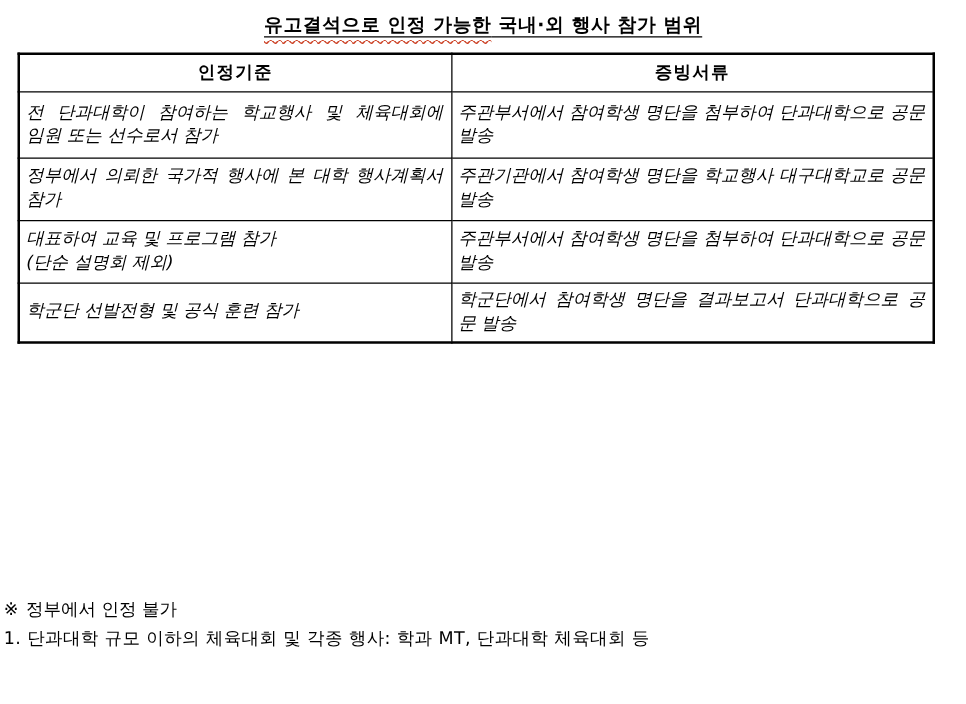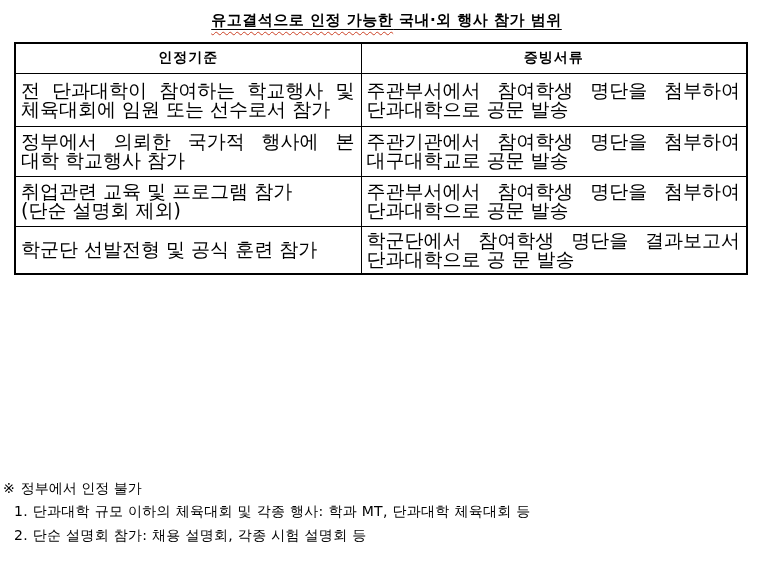--- a/index.html
+++ b/index.html
@@ -40,39 +40,40 @@
     border: 1px solid #000000;
   }
   table.events { border: 2px solid #000000; }
   table.events th {
     font-size: 14px; font-weight: bold;
     text-align: center; vertical-align: middle;
     letter-spacing: 1px;
     margin-top: 48px;
   }
   table.events td {
-    font-size: 19px; line-height: 19px;
+    font-size: 14px; line-height: 19px;
     vertical-align: middle;
     padding: 3px 6px 3px 5px;
     text-align: justify;
     text-align-last: left;
     word-break: keep-all;
     white-space: pre-line;
+    font-style: italic;
   }
   col.c1 { width: 346px; }
   col.c2 { width: 386px; }
 
   
   .footnotes {
     position: absolute; top: 479px; left: 3px; width: 765px;
     font-size: 14px; line-height: 18px;
     word-break: keep-all;
   }
   .footnote-heading { display: flex; gap: 6px; margin-bottom: 5px; }
-  .footnote-item { margin-left: 11px; margin-bottom: 6px; letter-spacing: 0.3px; }
+  .footnote-item { margin-bottom: 6px; letter-spacing: 0.3px; }
 </style>
 </head>
 <body>
 
 <div class="page">
 
   <div class="title-wrap">
     <span class="title"><span class="spellchecked">유고결석으로 인정 가능한</span><span> 국내·외 행사 참가 범위</span></span>
   </div>
 
@@ -86,37 +87,36 @@
         <th>인정기준</th>
         <th>증빙서류</th>
       </tr>
     </thead>
     <tbody>
       <tr style="height:53px">
         <td>전 단과대학이 참여하는 학교행사 및 체육대회에 임원 또는 선수로서 참가</td>
         <td>주관부서에서 참여학생 명단을 첨부하여 단과대학으로 공문 발송</td>
       </tr>
       <tr style="height:50px">
-        <td>정부에서 의뢰한 국가적 행사에 본 대학 학교행사 참가</td>
-        <td>주관기관에서 참여학생 명단을 첨부하여 대구대학교로 공문 발송</td>
+        <td>정부에서 의뢰한 국가적 행사에 본 대학 행사계획서 참가</td>
+        <td>주관기관에서 참여학생 명단을 학교행사 대구대학교로 공문 발송</td>
       </tr>
       <tr style="height:50px">
-        <td>취업관련 교육 및 프로그램 참가
+        <td>대표하여 교육 및 프로그램 참가
 (단순 설명회 제외)</td>
         <td>주관부서에서 참여학생 명단을 첨부하여 단과대학으로 공문 발송</td>
       </tr>
       <tr style="height:48px">
         <td>학군단 선발전형 및 공식 훈련 참가</td>
         <td>학군단에서 참여학생 명단을 결과보고서 단과대학으로 공 문 발송</td>
       </tr>
     </tbody>
   </table>
 
   <div class="footnotes">
     <div class="footnote-heading">
       <span>※</span>
       <span>정부에서 인정 불가</span>
     </div>
     <div class="footnote-item">1. 단과대학 규모 이하의 체육대회 및 각종 행사: 학과 MT, 단과대학 체육대회 등</div>
-    <div class="footnote-item">2. 단순 설명회 참가: 채용 설명회, 각종 시험 설명회 등</div>
   </div>
 
 </div>
 
 </body></html>

